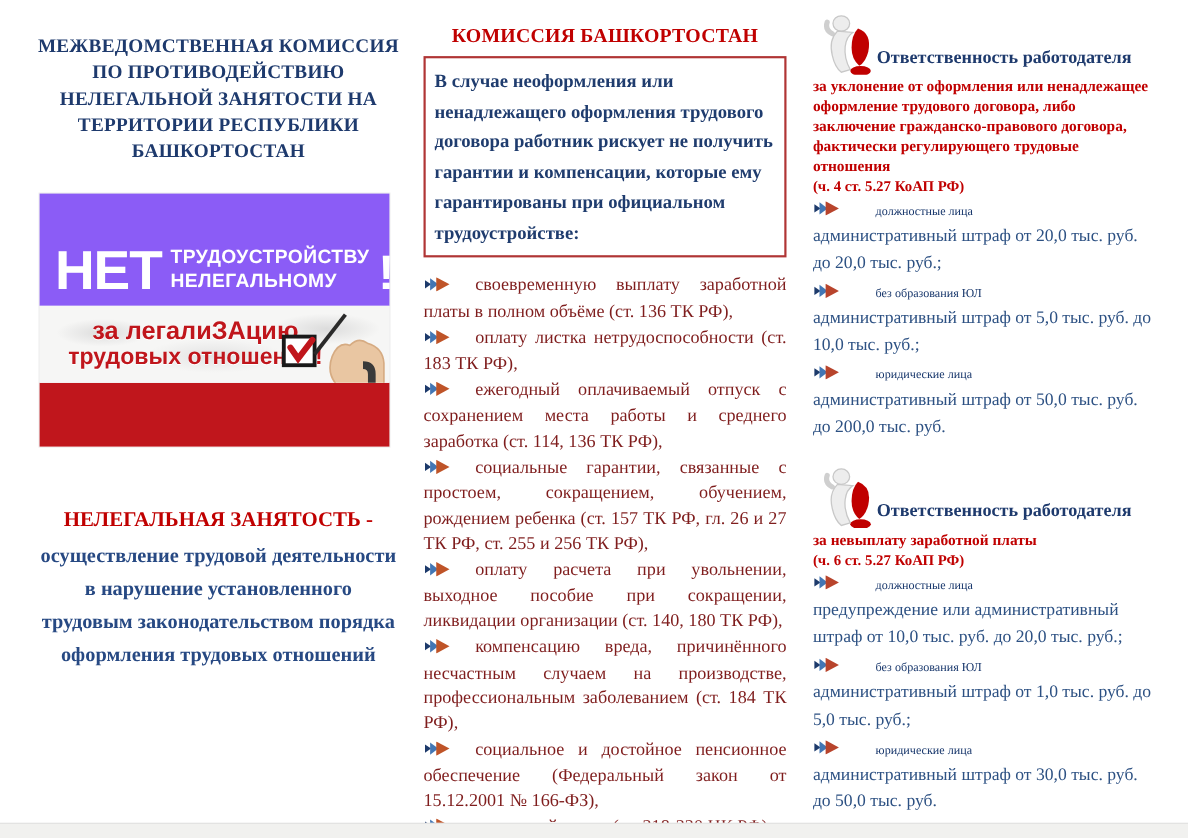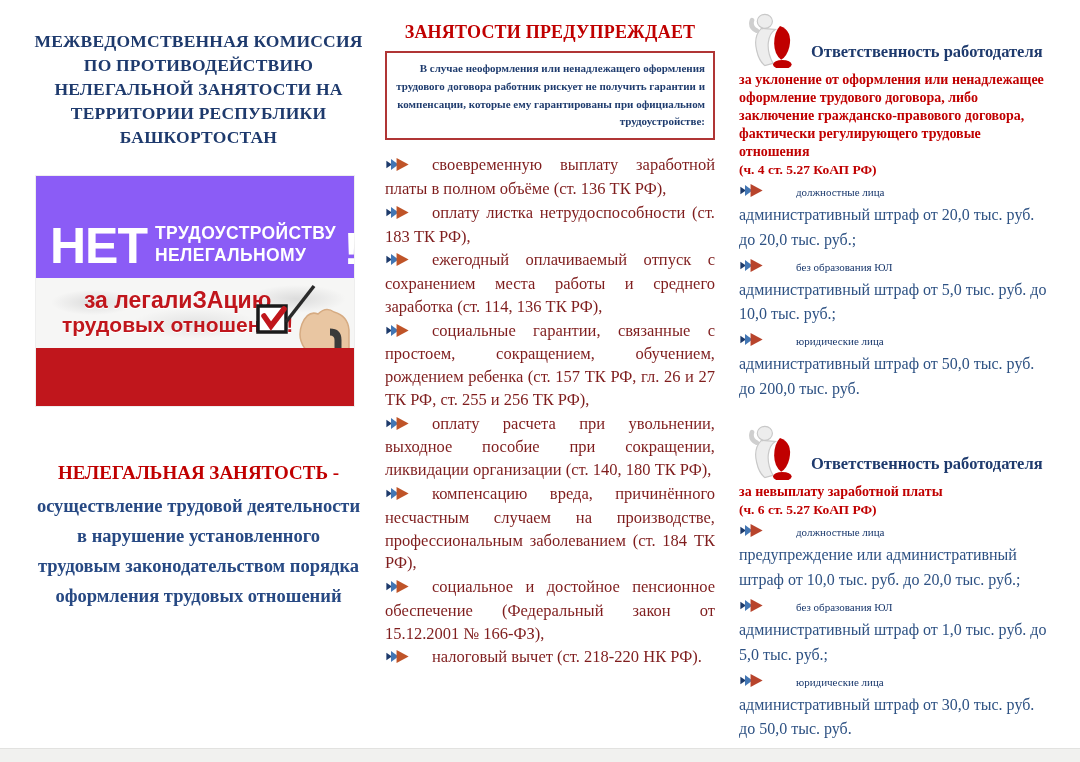--- a/index.html
+++ b/index.html
@@ -58,34 +58,34 @@
   .def-head { color:#c00000; font-weight:bold; font-size:19px; margin-bottom:8px; }
   .def-body { color:#274983; font-weight:bold; font-size:18.5px; line-height:1.62; }
 
   
   .col-mid { width:342px; box-sizing:border-box; padding:22px 2px 0 10px; }
   .mid-title {
     margin:0 0 8px 0; text-align:center; color:#c00000; font-weight:bold;
     font-size:18px; letter-spacing:.2px;
   }
   .warning-box {
-    border:2px solid #b03535; padding:7px 8px; text-align:right;
-    color:#1f3c6e; font-weight:bold; font-size:11px; line-height:1.62;
+    border:2px solid #b03535; padding:7px 8px; text-align:left;
+    color:#1f3c6e; font-weight:bold; font-size:17px; line-height:1.62;
   }
   ul.benefits { list-style:none; margin:14px 0 0 0; padding:0; }
   ul.benefits li {
     color:#7f1d1d; font-size:16.5px; line-height:1.38; text-align:justify;
     margin:0 0 1px 0;
   }
   .arrow-icon { display:inline-block; vertical-align:-1px; margin-right:16px; }
   ul.benefits li .arrow-icon { margin-right:22px; }
 
   
   .col-right { flex:1; box-sizing:border-box; padding:12px 30px 0 22px; }
-  .resp-head { display:flex; align-items:flex-end; gap:14px; margin-left:10px; }
+  .resp-head { display:flex; align-items:flex-end; margin-left:10px; }
   .resp-title { color:#1e3a6d; font-weight:bold; font-size:16.5px; padding-bottom:6px; }
   .resp-sub {
     color:#c00000; font-weight:bold; font-size:14px; line-height:1.28; margin-top:3px;
   }
   .resp-law { color:#c00000; font-weight:bold; font-size:13.5px; line-height:1.3; }
   .entry { margin-top:5px; }
   .entry-label { display:flex; align-items:center; gap:16px; }
   .entry-label span.lbl { color:#17366b; font-weight:normal; font-size:11px; }
   .entry-text { color:#2d5183; font-size:16px; line-height:1.55; margin-top:2px; }
   .resp-section.second { margin-top:22px; }
@@ -130,21 +130,21 @@
       <div class="banner-bottom"></div>
     </div>
 
     <div class="definition">
       <div class="def-head">НЕЛЕГАЛЬНАЯ ЗАНЯТОСТЬ -</div>
       <div class="def-body">осуществление трудовой деятельности в нарушение установленного трудовым законодательством порядка оформления трудовых отношений</div>
     </div>
   </div>
 
   <div class="col-mid">
-    <h2 class="mid-title">ЗАНЯТОСТИ ПРЕДУПРЕЖДАЕТ</h2>
+    <h2 class="mid-title">КОМИССИЯ БАШКОРТОСТАН</h2>
     <div class="warning-box">В случае неоформления или ненадлежащего оформления трудового договора работник рискует не получить гарантии и компенсации, которые ему гарантированы при официальном трудоустройстве:</div>
 
     <ul class="benefits">
       <li><span class="arrow-icon"><svg width="25" height="13" viewBox="0 0 26 14">
               <polygon points="1,3 7,7 1,11" fill="#1d3a6b"></polygon>
               <polygon points="6,1 14,7 6,13" fill="#4276b4"></polygon>
               <polygon points="12,0 25,7 12,14" fill="#bf5428"></polygon>
             </svg></span><span>своевременную выплату заработной платы в полном объёме (ст. 136 ТК РФ),</span></li>
       <li><span class="arrow-icon"><svg width="25" height="13" viewBox="0 0 26 14">
               <polygon points="1,3 7,7 1,11" fill="#1d3a6b"></polygon>

